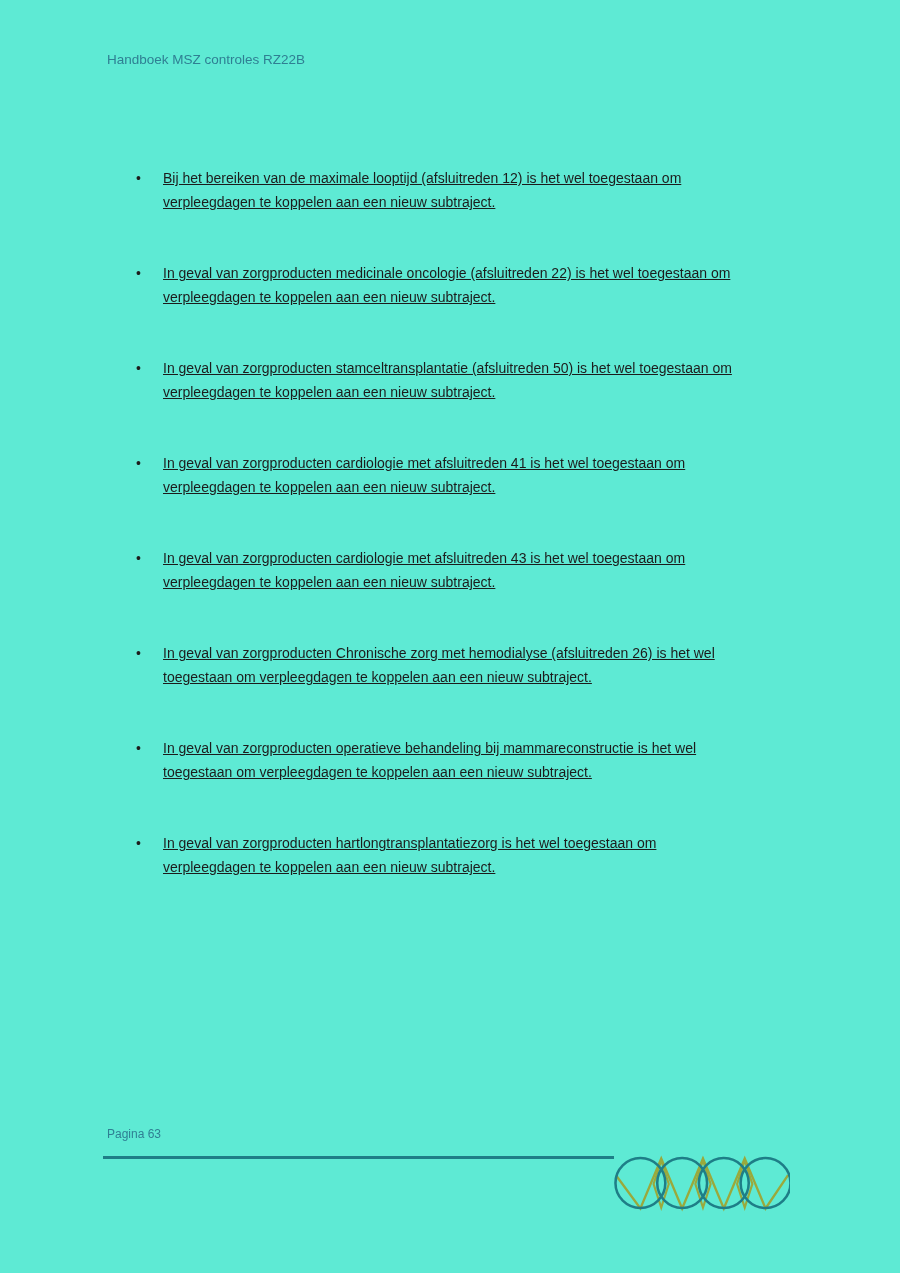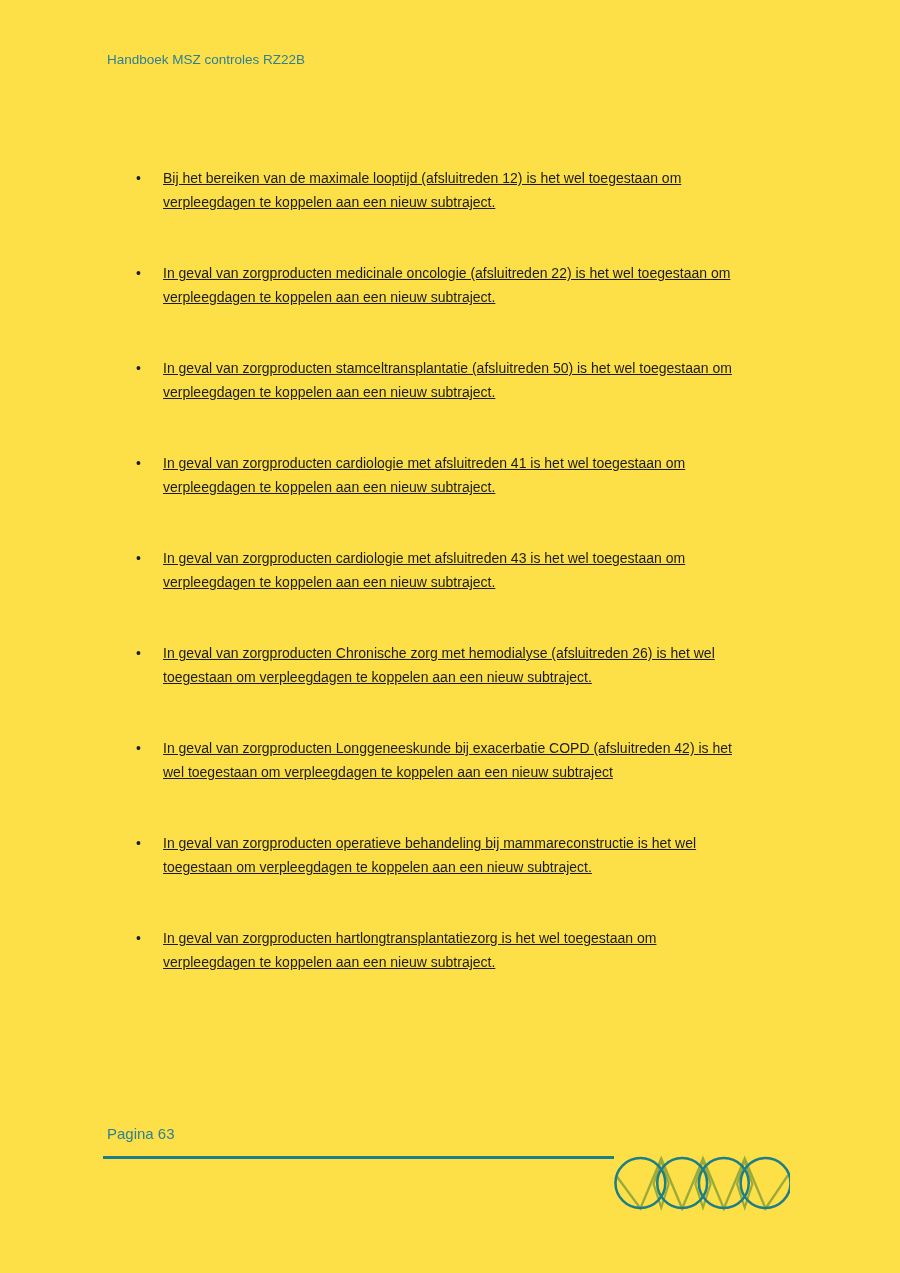--- a/index.html
+++ b/index.html
@@ -1,20 +1,20 @@
 <!DOCTYPE html>
 <html><head>
 <meta charset="utf-8">
 <style>
   html, body { margin: 0; padding: 0; background: #ffffff; }
   .page {
     position: relative;
     width: 900px;
     height: 1273px;
-    background: #fde047;
+    background: #5eead4;
     font-family: "Liberation Sans", sans-serif;
     color: #1c1c1c;
     overflow: hidden;
   }
   .running-header {
     position: absolute;
     left: 107px;
     top: 50px;
     font-size: 13.5px;
     line-height: 20px;
@@ -44,21 +44,21 @@
     content: "\2022";
     position: absolute;
     left: 29px;
     top: 0;
     color: #1c1c1c;
   }
   .page-number {
     position: absolute;
     left: 107px;
     top: 1124px;
-    font-size: 15px;
+    font-size: 12px;
     line-height: 20px;
     color: #2f7f93;
   }
   .footer-row {
     position: absolute;
     left: 103px;
     right: 110px;
     top: 1155px;
     display: flex;
     align-items: flex-start;
@@ -85,22 +85,20 @@
       <li>In geval van zorgproducten medicinale oncologie (afsluitreden 22) is het wel toegestaan om
 verpleegdagen te koppelen aan een nieuw subtraject.</li>
       <li>In geval van zorgproducten stamceltransplantatie (afsluitreden 50) is het wel toegestaan om
 verpleegdagen te koppelen aan een nieuw subtraject.</li>
       <li>In geval van zorgproducten cardiologie met afsluitreden 41 is het wel toegestaan om
 verpleegdagen te koppelen aan een nieuw subtraject.</li>
       <li>In geval van zorgproducten cardiologie met afsluitreden 43 is het wel toegestaan om
 verpleegdagen te koppelen aan een nieuw subtraject.</li>
       <li>In geval van zorgproducten Chronische zorg met hemodialyse (afsluitreden 26) is het wel
 toegestaan om verpleegdagen te koppelen aan een nieuw subtraject.</li>
-      <li>In geval van zorgproducten Longgeneeskunde bij exacerbatie COPD (afsluitreden 42) is het
-wel toegestaan om verpleegdagen te koppelen aan een nieuw subtraject</li>
       <li>In geval van zorgproducten operatieve behandeling bij mammareconstructie is het wel
 toegestaan om verpleegdagen te koppelen aan een nieuw subtraject.</li>
       <li>In geval van zorgproducten hartlongtransplantatiezorg is het wel toegestaan om
 verpleegdagen te koppelen aan een nieuw subtraject.</li>
     </ul>
 
     
 
     
   </div>

